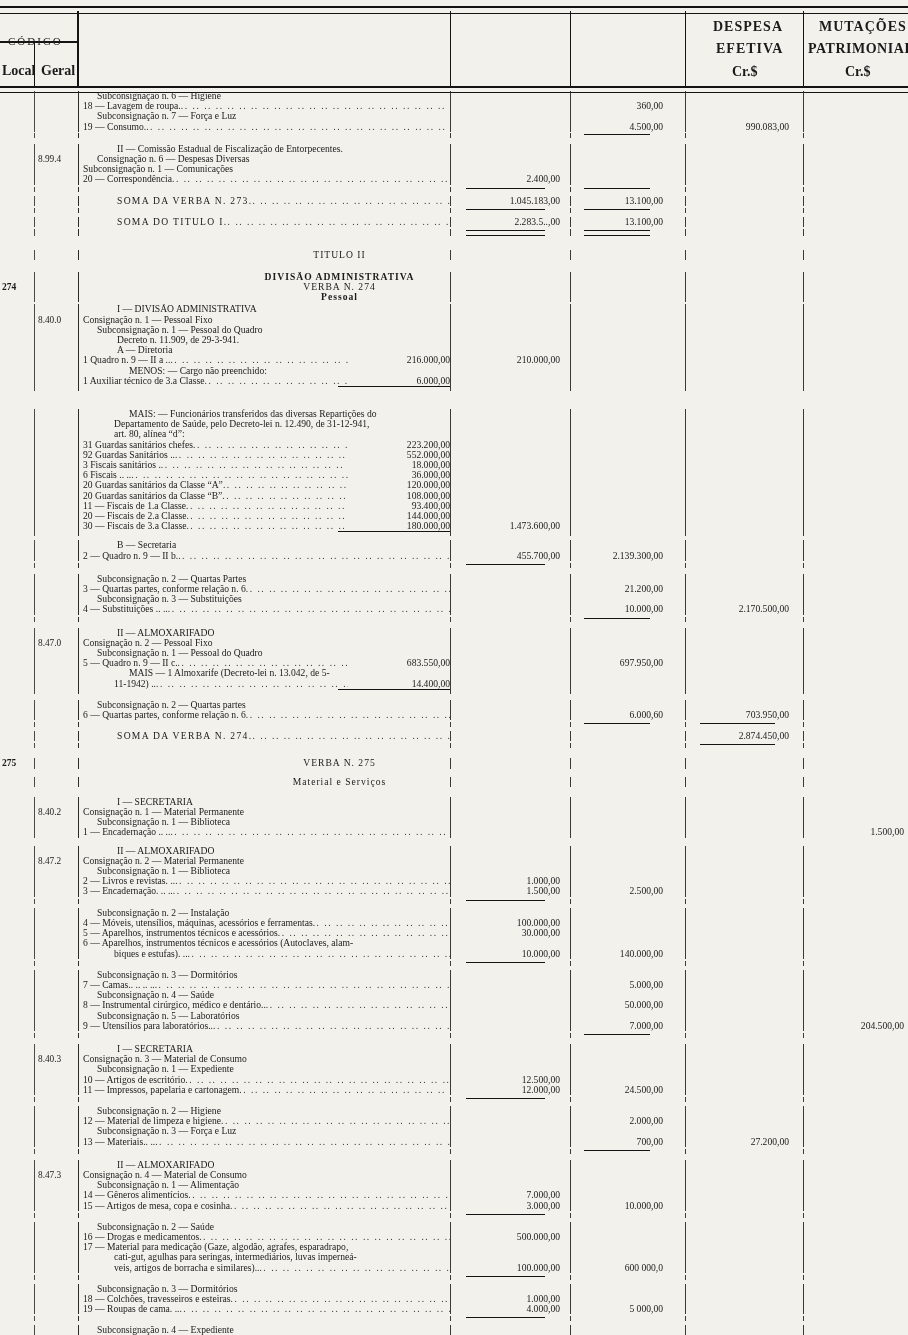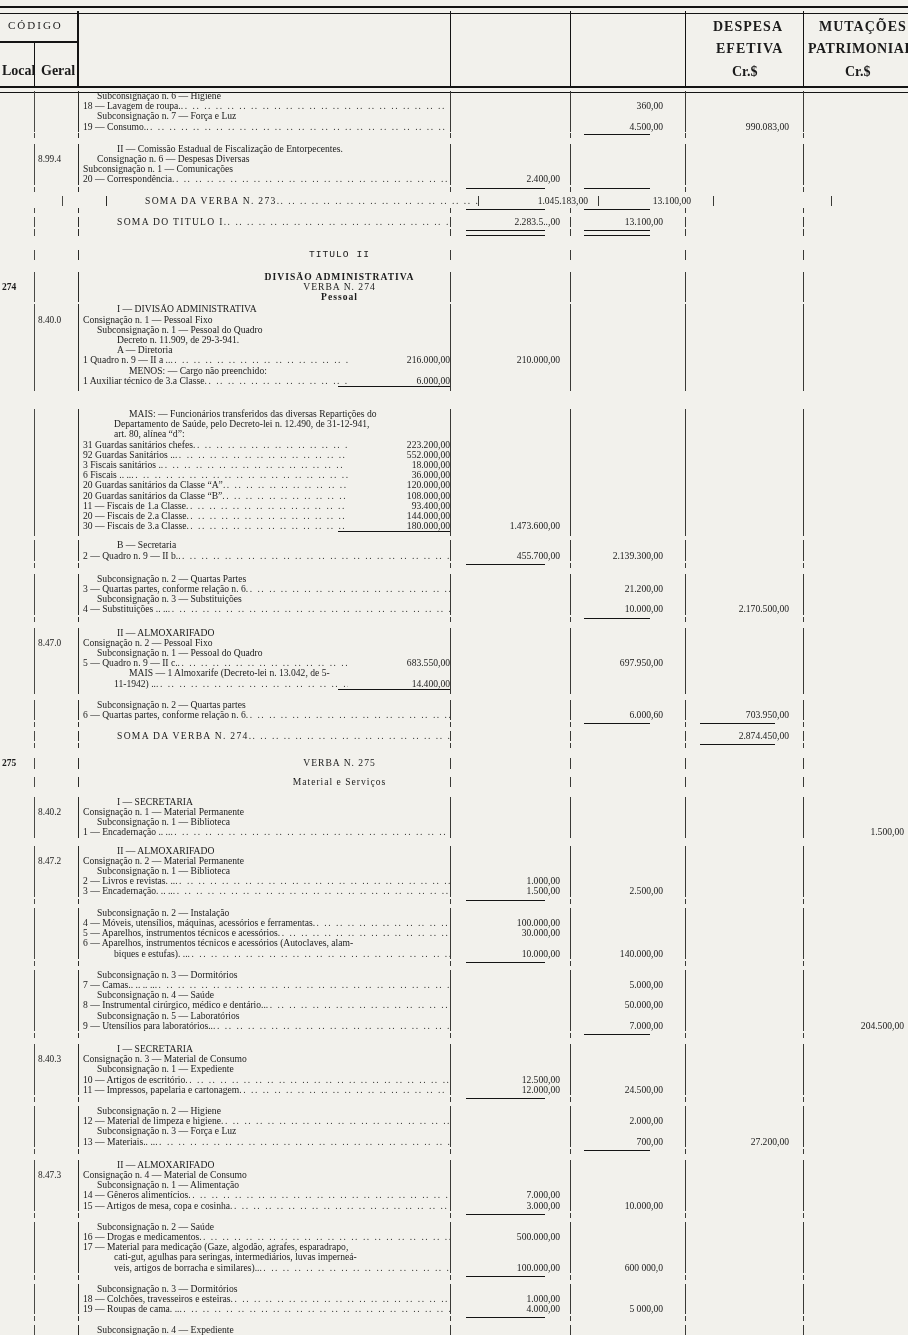--- a/index.html
+++ b/index.html
@@ -56,21 +56,21 @@
 
     <div class="hline" style="left:77px;top:0;width:1.6px;height:77px"></div>
     <div class="hline" style="left:34px;top:32px;width:1px;height:45px"></div>
     <div class="hline" style="left:450px;top:0;width:1.2px;height:77px"></div>
     <div class="hline" style="left:570px;top:0;width:1.2px;height:77px"></div>
     <div class="hline" style="left:685px;top:0;width:1.2px;height:77px"></div>
     <div class="hline" style="left:803px;top:0;width:1.2px;height:77px"></div>
 
     <div class="hline" style="left:0;top:30px;width:77px;height:1.6px"></div>
 
-    <div class="htext" style="left:8px;top:8px">CÓDIGO</div>
+    <div class="htext" style="left:8px;top:24px">CÓDIGO</div>
     <div class="hsmall" style="left:2px;top:52px;letter-spacing:0">Local</div>
     <div class="hsmall" style="left:41px;top:52px;letter-spacing:0">Geral</div>
     <div class="hsmall" style="left:713px;top:8px">DESPESA</div>
     <div class="hsmall" style="left:716px;top:30px">EFETIVA</div>
     <div class="hsmall" style="left:732px;top:53px;letter-spacing:0">Cr.$</div>
     <div class="hsmall" style="left:819px;top:8px">MUTAÇÕES</div>
     <div class="hsmall" style="left:808px;top:30px;letter-spacing:0.5px">PATRIMONIAIS</div>
     <div class="hsmall" style="left:845px;top:53px;letter-spacing:0">Cr.$</div>
   </div>
   <div class="hdr-bottom"></div>
@@ -184,21 +184,21 @@
         <div class="cd"></div>
         <div class="a1">
           <div class="sumline"></div>
         </div>
         <div class="a2">
           <div class="sumline"></div>
         </div>
         <div class="a3"></div>
         <div class="a4"></div>
       </div>
-      <div class="row lsp" style="margin-top: 4px; margin-left: 28px;">
+      <div class="row lsp" style="margin-top: 4px;">
         <div class="cl"></div>
         <div class="cg"></div>
         <div class="cd ind2">
           <span class="txt">SOMA DA VERBA N. 273</span>
           <span class="leader">.. .. .. .. .. .. .. .. .. .. .. .. .. .. .. .. .. .. .. .. .. .. .. .. .. .. .. .. .. .. .. .. .. .. .. .. .. .. .. .. .. .. .. .. .. .. .. .. </span>
         </div>
         <div class="a1">1.045.183,00</div>
         <div class="a2">13.100,00</div>
         <div class="a3"></div>
         <div class="a4"></div>
@@ -234,21 +234,21 @@
         <div class="cd"></div>
         <div class="a1">
           <div class="sumline dbl"></div>
         </div>
         <div class="a2">
           <div class="sumline dbl"></div>
         </div>
         <div class="a3"></div>
         <div class="a4"></div>
       </div>
-      <div class="row kc" style="margin-top: 14px; font-family: Liberation Mono, monospace;">
+      <div class="row kc" style="margin-top: 14px;">
         <div class="cl"></div>
         <div class="cg"></div>
         <div class="cd"><span class="txt">TITULO II</span></div>
         <div class="a1"></div>
         <div class="a2"></div>
         <div class="a3"></div>
         <div class="a4"></div>
       </div>
       <div class="row kc" style="margin-top: 12px;">
         <div class="cl"></div>

